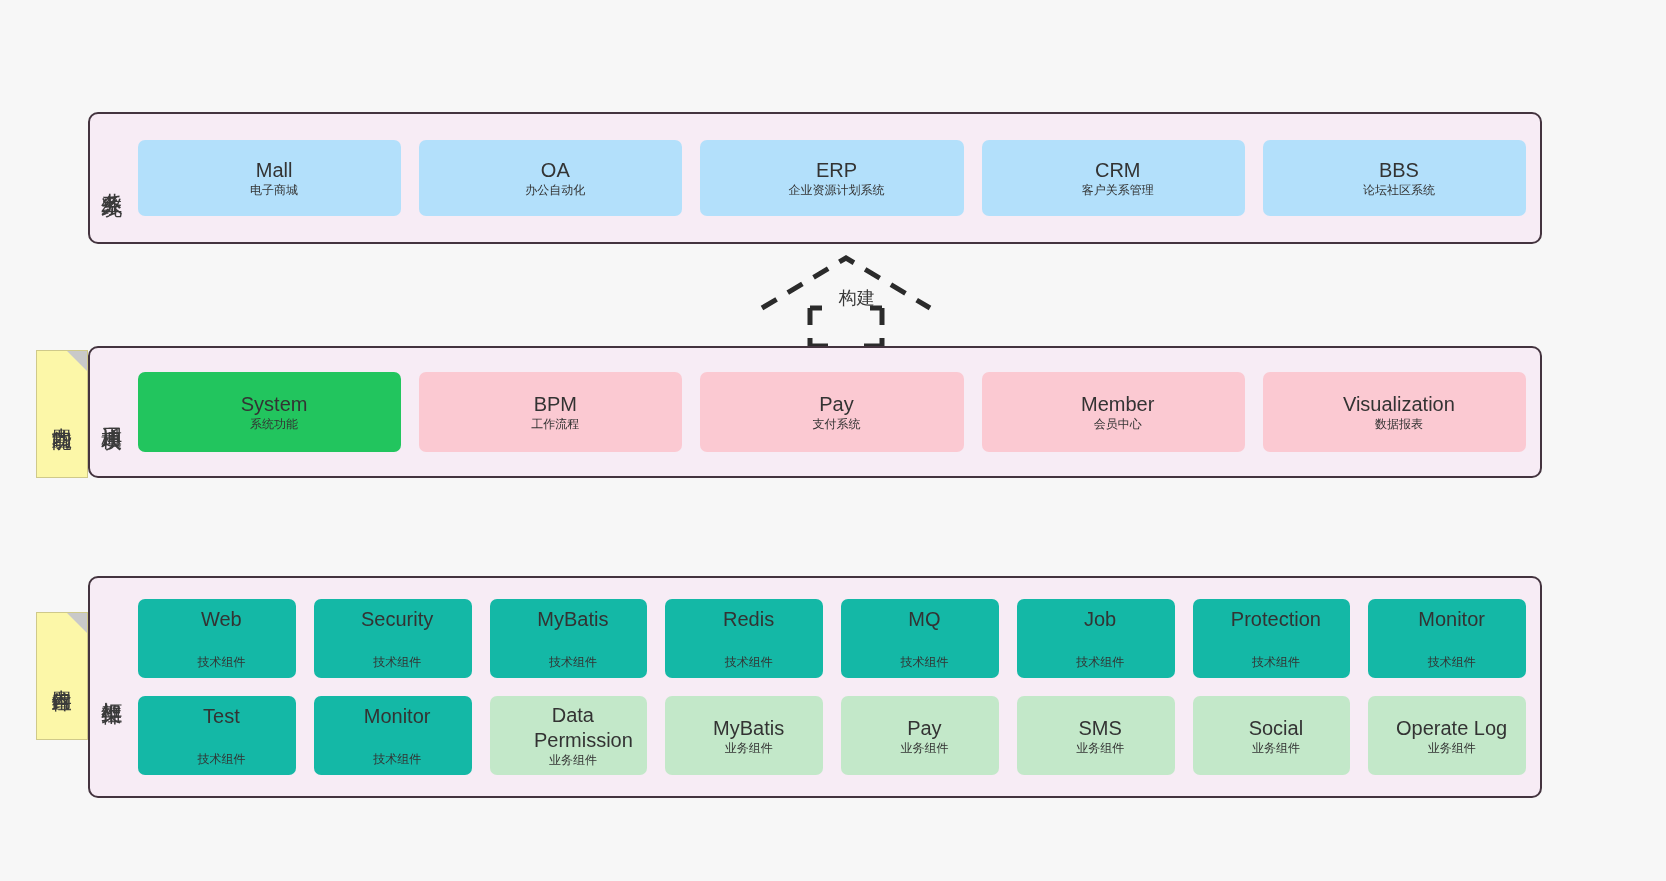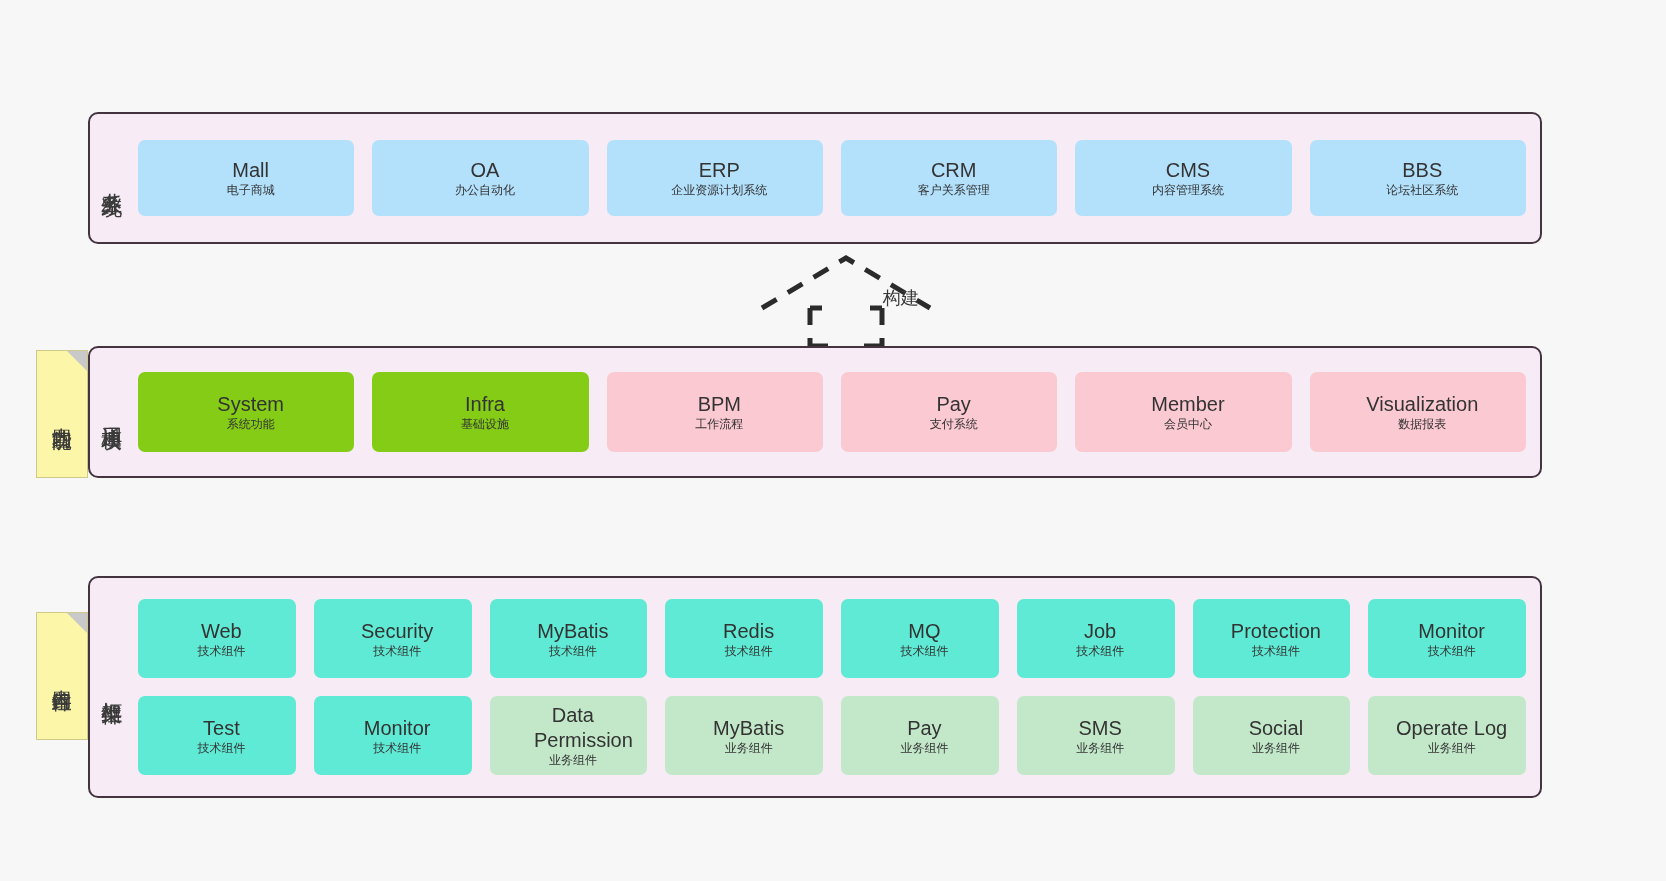--- a/index.html
+++ b/index.html
@@ -63,23 +63,23 @@
     text-align:center;
     line-height:1.25;
     font-size:20px;
     color:#333;
     box-sizing:border-box;
     padding:8px 6px;
     user-select:none;
   }
   .card .cn{font-size:12px;}
   .card.blue{background:#b3e0fb;}
-  .card.red{background:#84cc16;}
+  .card.red{background:#22c55e;}
   .card.pink{background:#fbc9d2;}
-  .card.green{background:#5eead4;}
+  .card.green{background:#14b8a6;justify-content:space-between;}
   .card.lightgreen{background:#c3e8c9;}
 
   #layer-business{left:88px;top:112px;width:1454px;height:132px;}
   #layer-business .card{height:76px;}
 
   #layer-modules{left:88px;top:346px;width:1454px;height:132px;}
   #layer-modules .card{height:80px;}
 
   #layer-framework{left:88px;top:576px;width:1454px;height:222px;}
   #layer-framework .card{height:79px;}
@@ -118,21 +118,20 @@
   .connector svg{display:block;overflow:visible;}
   .connector .clabel{
     position:absolute;
     left:50%;
     transform:translateX(-50%);
     font-size:18px;
     color:#3a3a3a;
     background:transparent;
     white-space:nowrap;
     user-select:none;
-    margin-left:44px;
   }
   #connector-build{left:756px;top:252px;width:180px;height:96px;}
   #connector-build .clabel{top:34px;left:56%;}
   #connector-impl{left:770px;top:487px;width:180px;height:92px;}
   #connector-impl .clabel{top:33px;left:56%;}
 </style>
 </head>
 <body>
 
 <div class="canvas">
@@ -149,24 +148,20 @@
           <div class="en">OA</div>
           <div class="cn">办公自动化</div>
         </div>
         <div class="card blue">
           <div class="en">ERP</div>
           <div class="cn">企业资源计划系统</div>
         </div>
         <div class="card blue">
           <div class="en">CRM</div>
           <div class="cn">客户关系管理</div>
-        </div>
-        <div class="card blue">
-          <div class="en">CMS</div>
-          <div class="cn">内容管理系统</div>
         </div>
         <div class="card blue">
           <div class="en">BBS</div>
           <div class="cn">论坛社区系统</div>
         </div>
       </div>
     </div>
   </div>
 
   <div class="connector" id="connector-build">
@@ -186,24 +181,20 @@
     <span>内置功能</span>
   </div>
   <div class="layer" id="layer-modules">
     <div class="layer-title">通用模块</div>
     <div class="layer-body">
       <div class="row">
         <div class="card red">
           <div class="en">System</div>
           <div class="cn">系统功能</div>
         </div>
-        <div class="card red">
-          <div class="en">Infra</div>
-          <div class="cn">基础设施</div>
-        </div>
         <div class="card pink">
           <div class="en">BPM</div>
           <div class="cn">工作流程</div>
         </div>
         <div class="card pink">
           <div class="en">Pay</div>
           <div class="cn">支付系统</div>
         </div>
         <div class="card pink">
           <div class="en">Member</div>

